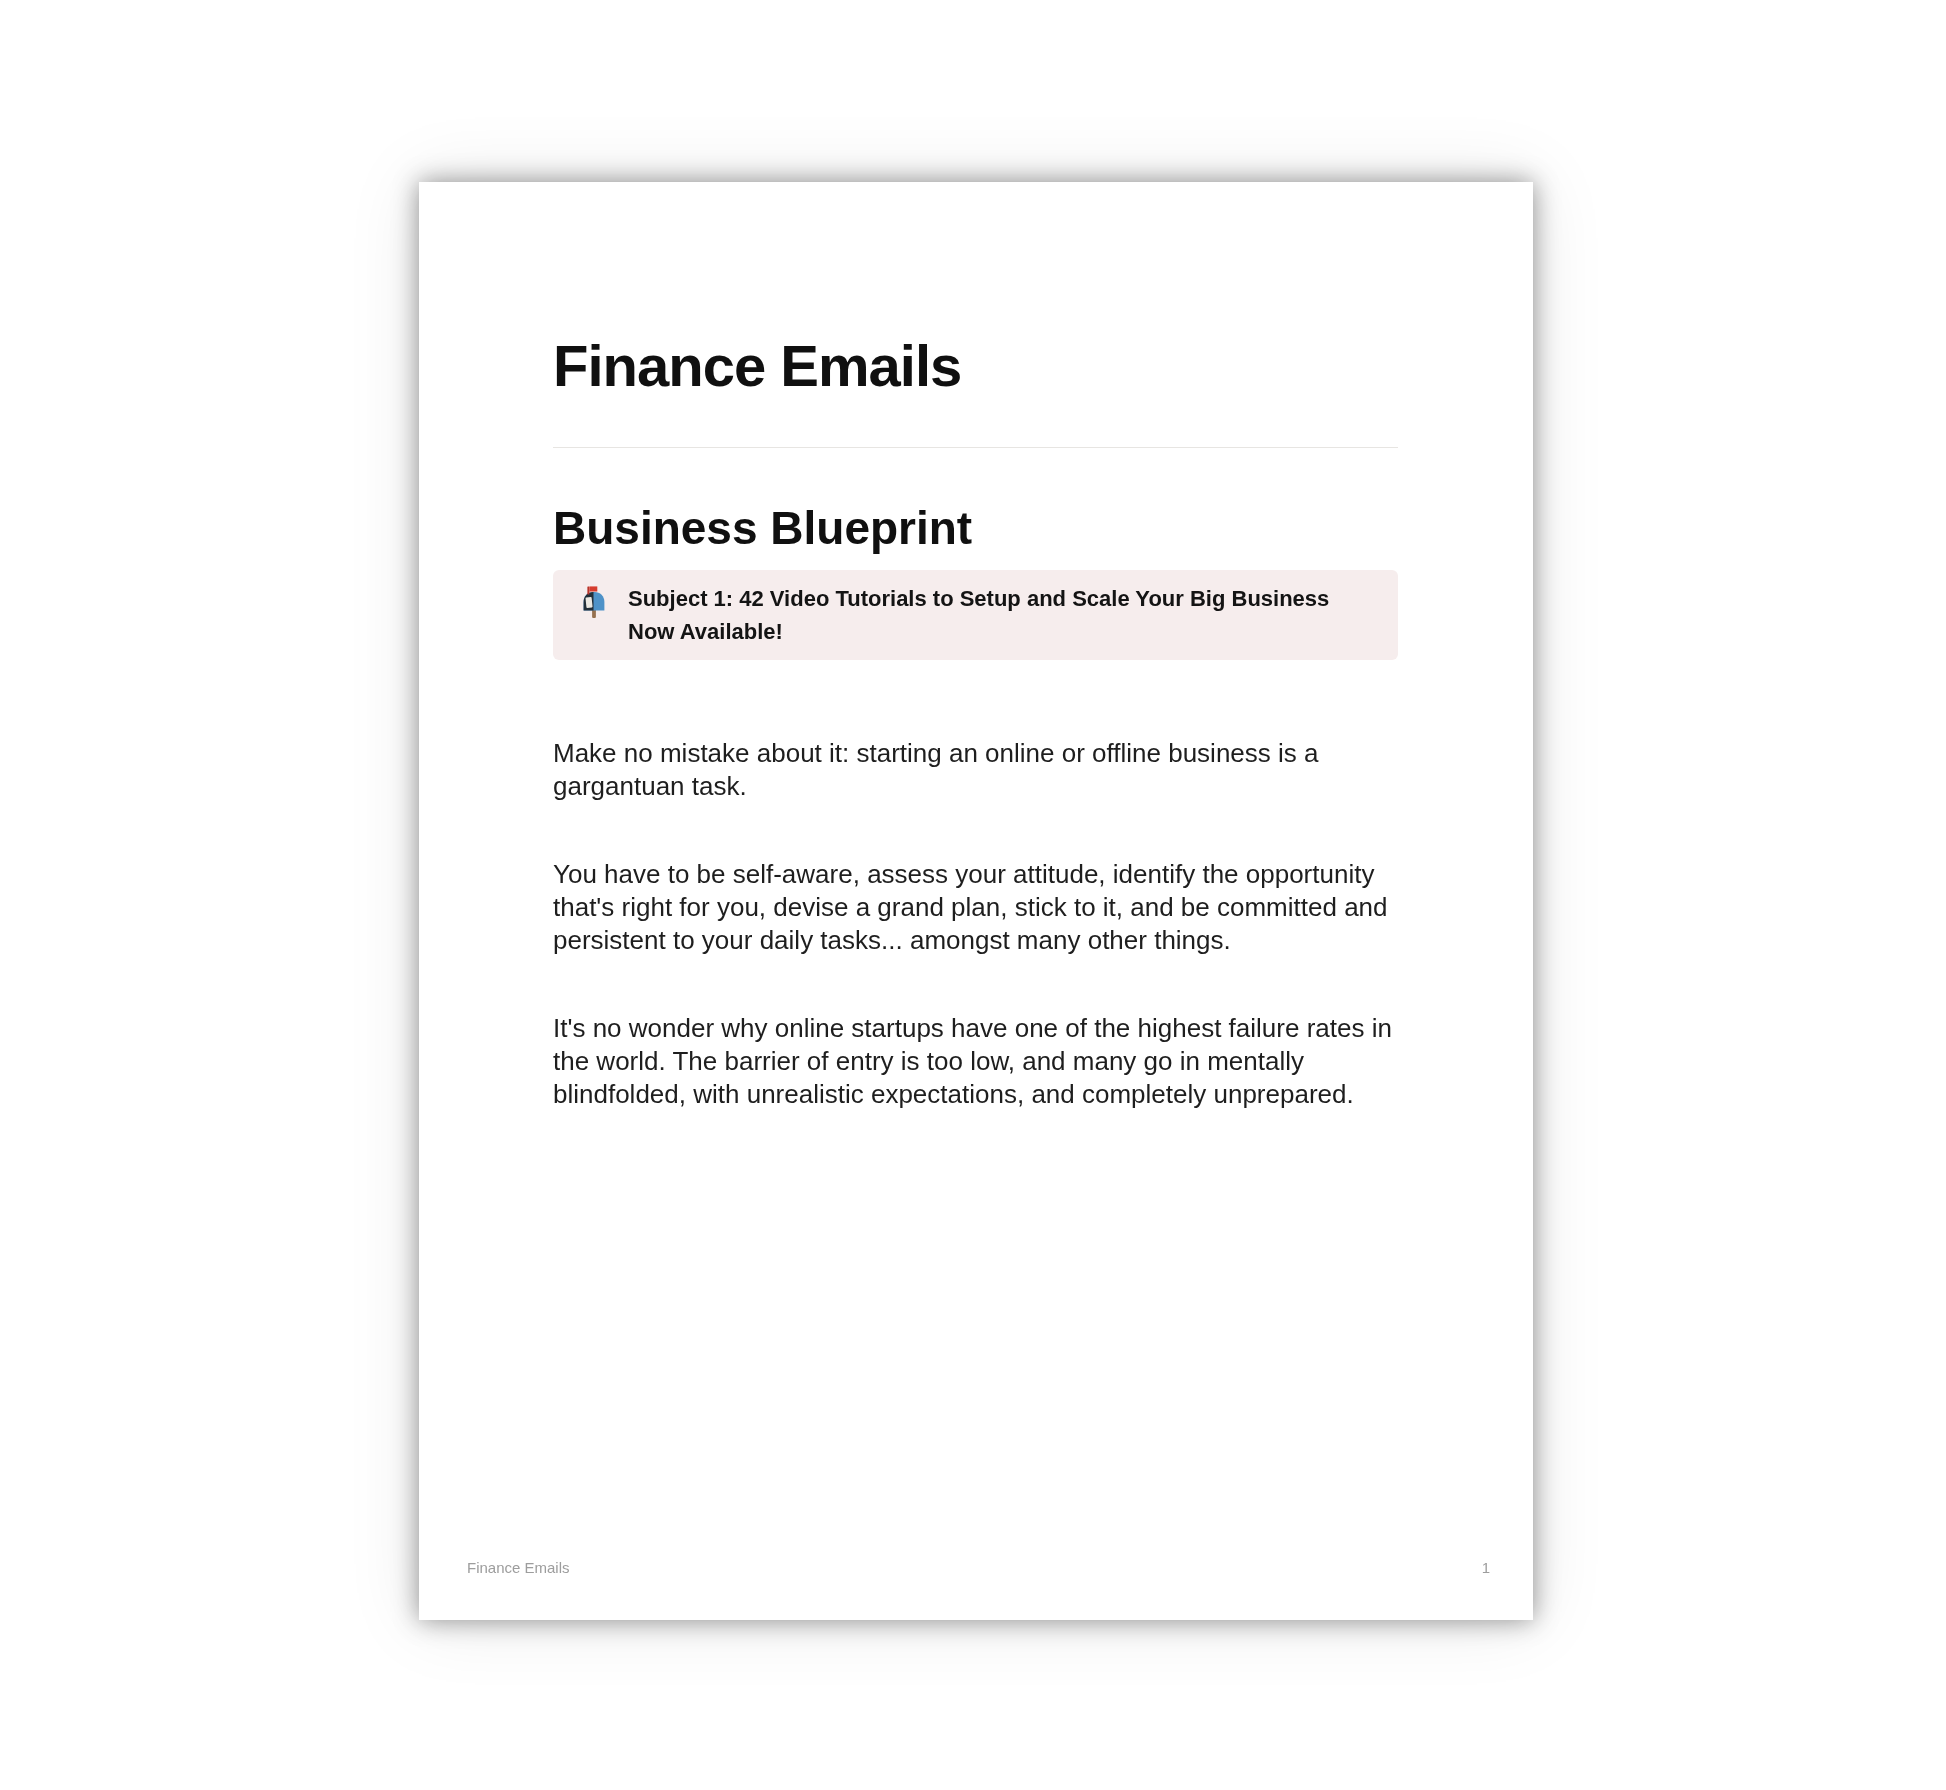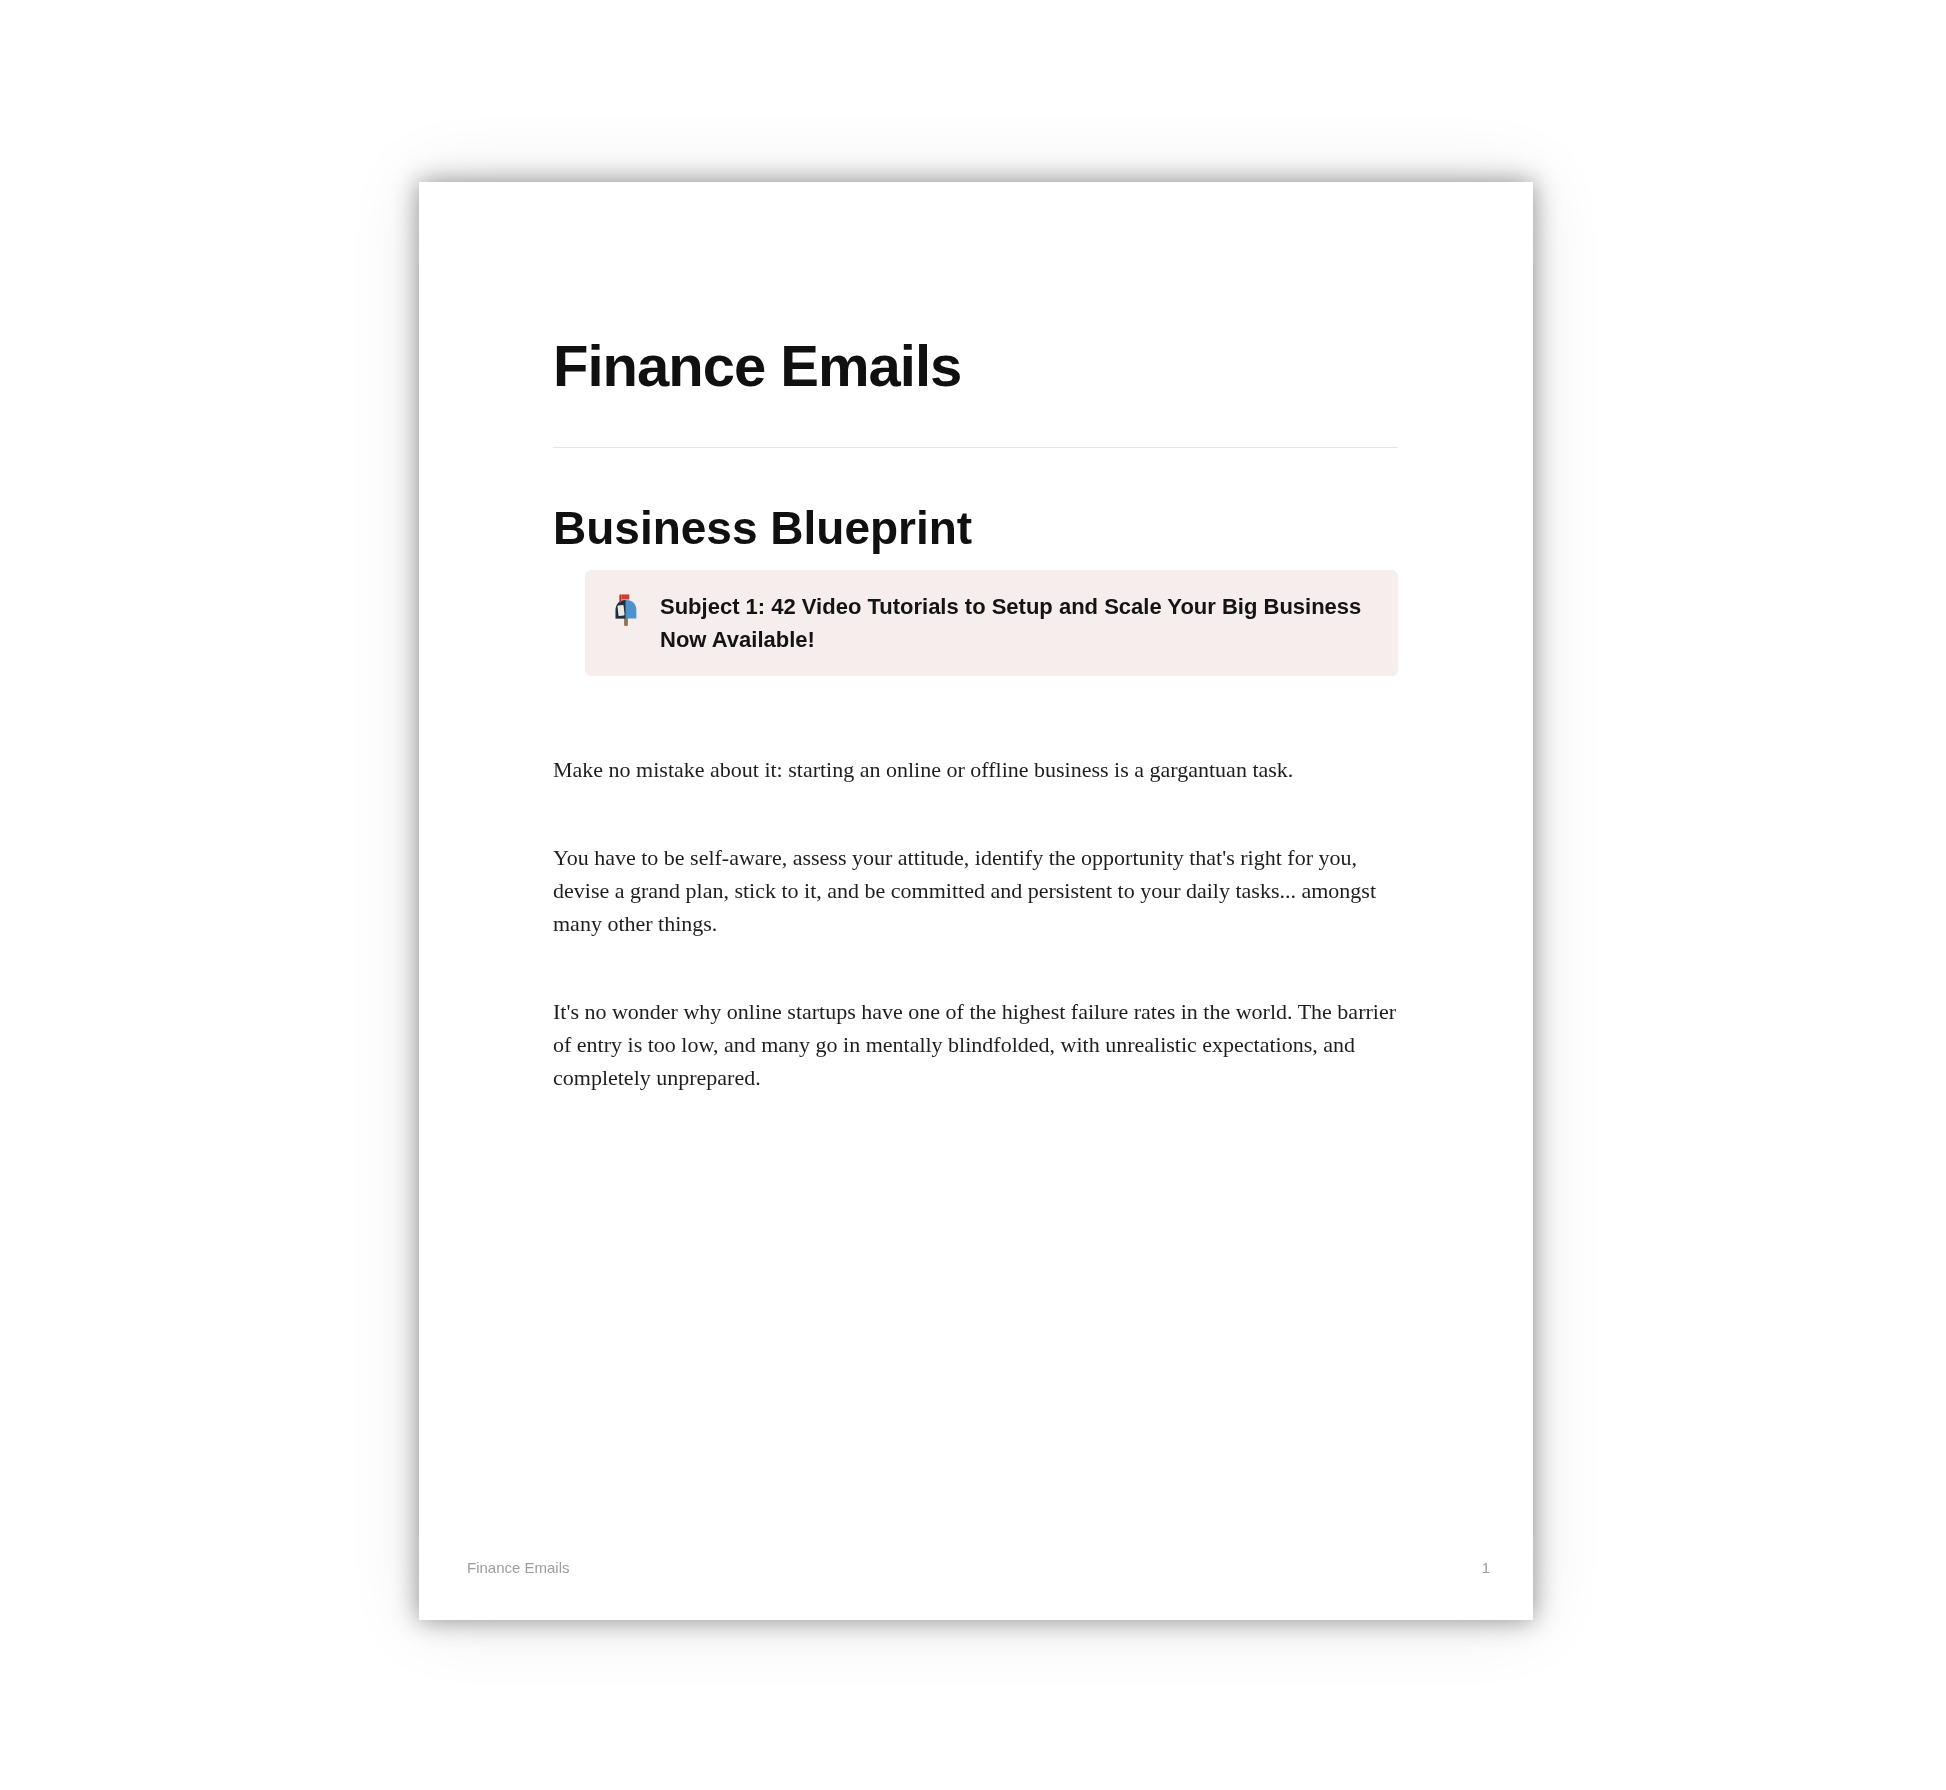--- a/index.html
+++ b/index.html
@@ -45,23 +45,22 @@
     line-height: 42px;
     font-weight: 700;
     color: var(--heading-text, #101010);
   }
   .callout {
     display: flex;
     align-items: flex-start;
     gap: 17px;
     background: var(--callout-bg, #f6eded);
     border-radius: 6px;
-    padding: 20px 24px;
+    padding: 12px 24px;
     box-sizing: border-box;
-    margin-left: 32px;
   }
   .callout + .callout {
     margin-top: 30px;
   }
   .callout .icon {
     flex: 0 0 auto;
     width: 34px;
     height: 34px;
     margin-top: 3px;
   }
@@ -70,25 +69,24 @@
     line-height: 33px;
     font-weight: 700;
     color: #141414;
     max-width: 750px;
   }
   .paras {
     margin-top: 77px;
   }
   .paras p {
     margin: 0 0 55px 0;
-    font-size: 22px;
+    font-size: 26px;
     line-height: 33px;
     color: var(--body-text, #1e1e1e);
     max-width: 847px;
-    font-family: Liberation Serif, serif;
   }
   .page-footer {
     position: absolute;
     left: 48px;
     right: 43px;
     bottom: 44px;
     display: flex;
     justify-content: space-between;
     align-items: baseline;
     font-size: 15px;

